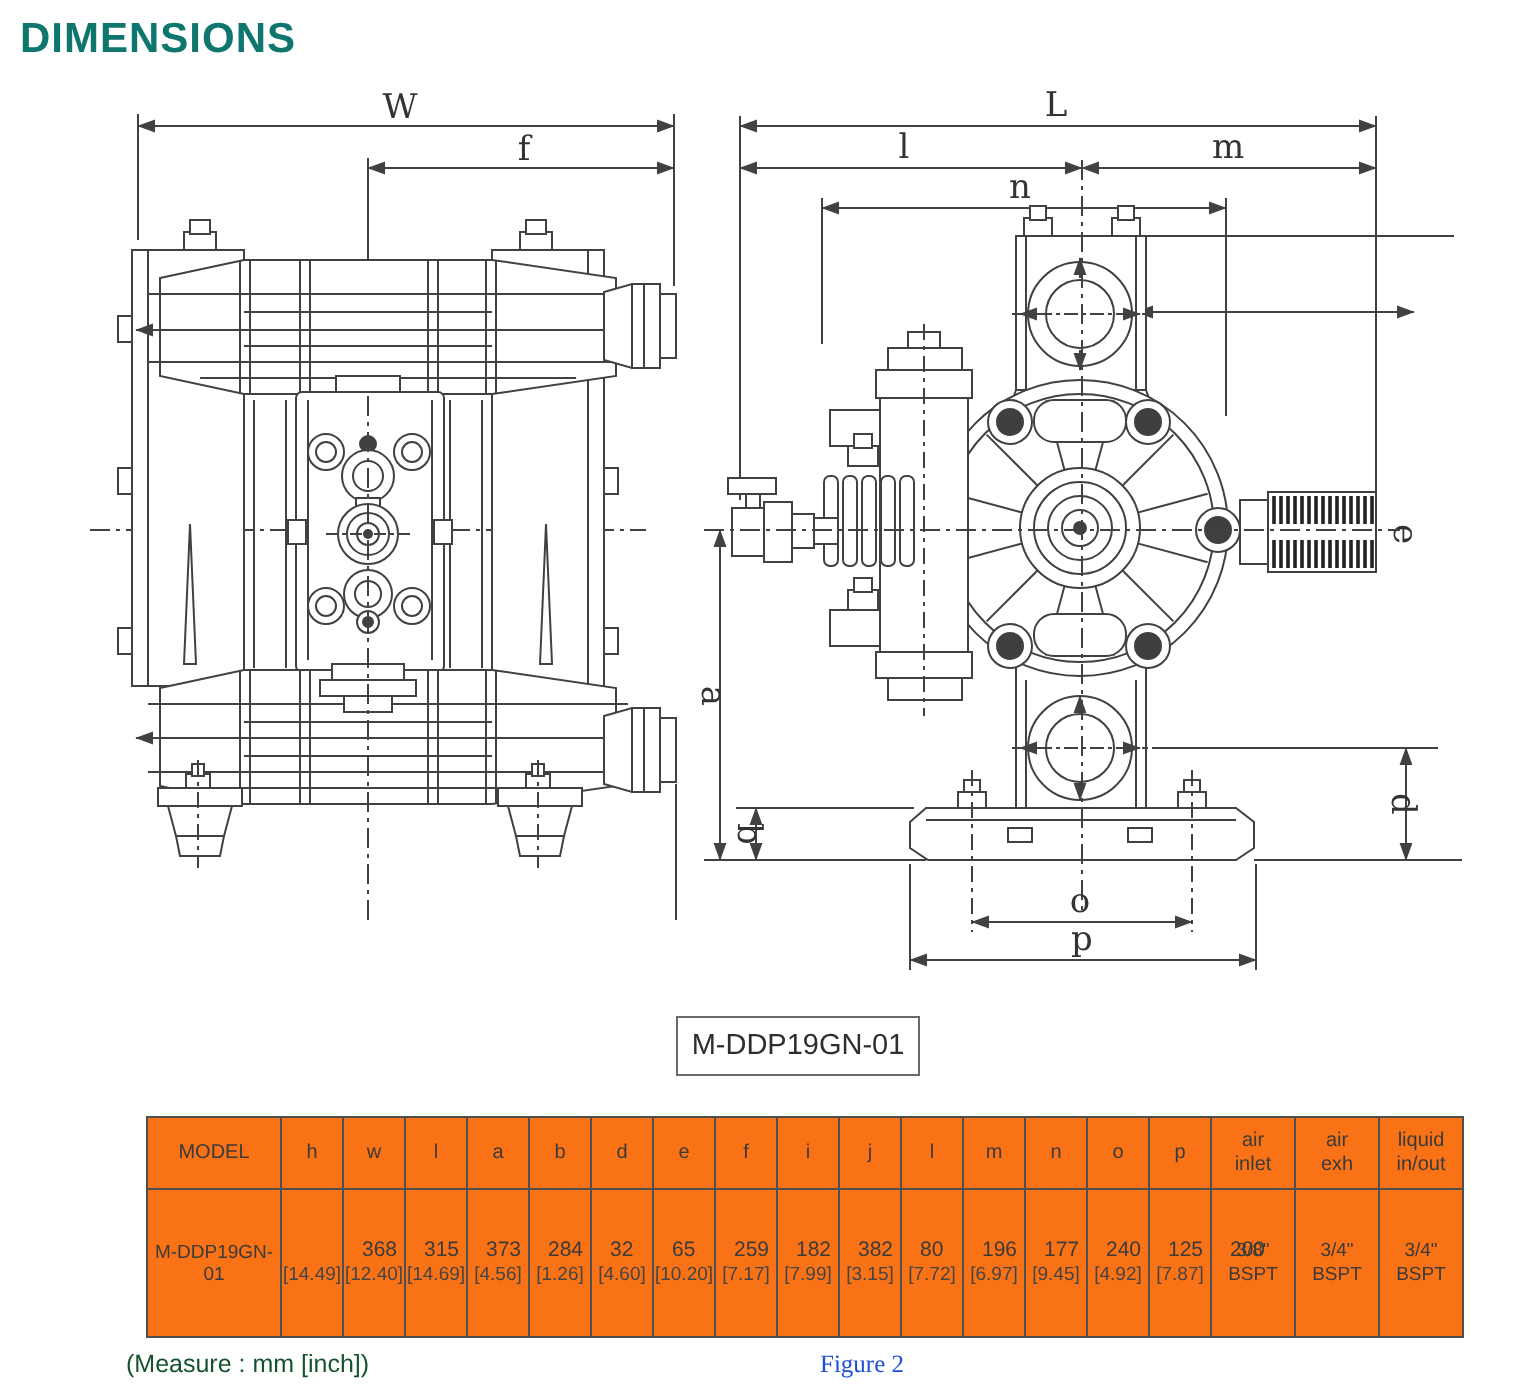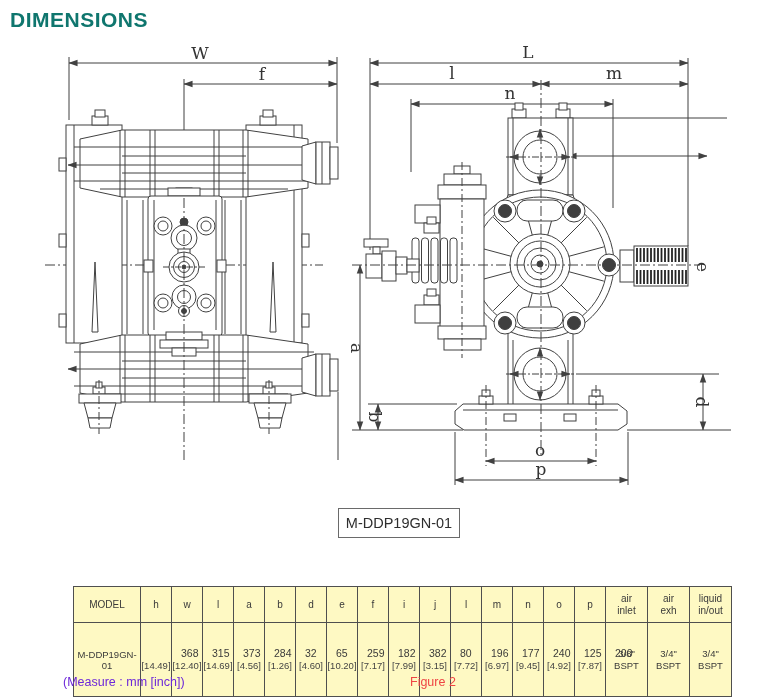--- a/index.html
+++ b/index.html
@@ -11,36 +11,36 @@
     position:absolute;left:10px;top:8px;font-size:21px;font-weight:bold;
     color:#0f766e;letter-spacing:.5px;
   }
   #drawings{position:absolute;left:0;top:0;}
   #model-box{
     position:absolute;left:338px;top:508px;width:120px;height:28px;
     border:1.5px solid #6a6a6a;display:flex;align-items:center;justify-content:center;
     font-size:14.5px;color:#2e2e2e;background:#fff;
   }
   #dim-table{
-    position:absolute;left:73px;top:586px;width:659px;
-    border-collapse:collapse;table-layout:fixed;background:#fef9c3;
+    position:absolute;left:73px;top:558px;width:659px;
+    border-collapse:collapse;table-layout:fixed;background:#f97316;
   }
   #dim-table th,#dim-table td{
     border:1px solid #4f4f4f;text-align:center;vertical-align:middle;
     padding:0;color:#3a3a3a;font-weight:normal;
   }
   #dim-table tr.hdr{height:36px;}
   #dim-table tr.val{height:74px;}
   #dim-table th{font-size:10px;}
   #dim-table td.model{font-size:9.5px;}
   .mm{font-size:10.5px;line-height:13px;margin-left:40px;}
   .in{font-size:9.5px;line-height:12px;color:#444;}
   .pl{font-size:9.5px;line-height:11.5px;}
-  #measure-note{position:absolute;left:63px;top:675px;font-size:12.5px;color:#6d28d9;}
-  #figure-caption{position:absolute;left:410px;top:675px;font-size:12.5px;color:#ef4444;}
+  #measure-note{position:absolute;left:63px;top:675px;font-size:12.5px;color:#14532d;}
+  #figure-caption{position:absolute;left:410px;top:675px;font-size:12.5px;color:#1d4ed8;font-family:Liberation Serif, serif;}
   .dimtxt{font-family:"DejaVu Serif", serif;font-size:17px;fill:#333;stroke:none;}
 </style>
 </head>
 <body>
 
 <div id="title">DIMENSIONS</div>
 
 <svg id="drawings" width="770" height="500" viewBox="0 0 770 500">
   <defs>
     <marker id="arr" viewBox="0 0 10 10" refX="9.5" refY="5" markerWidth="9" markerHeight="9" orient="auto-start-reverse">

